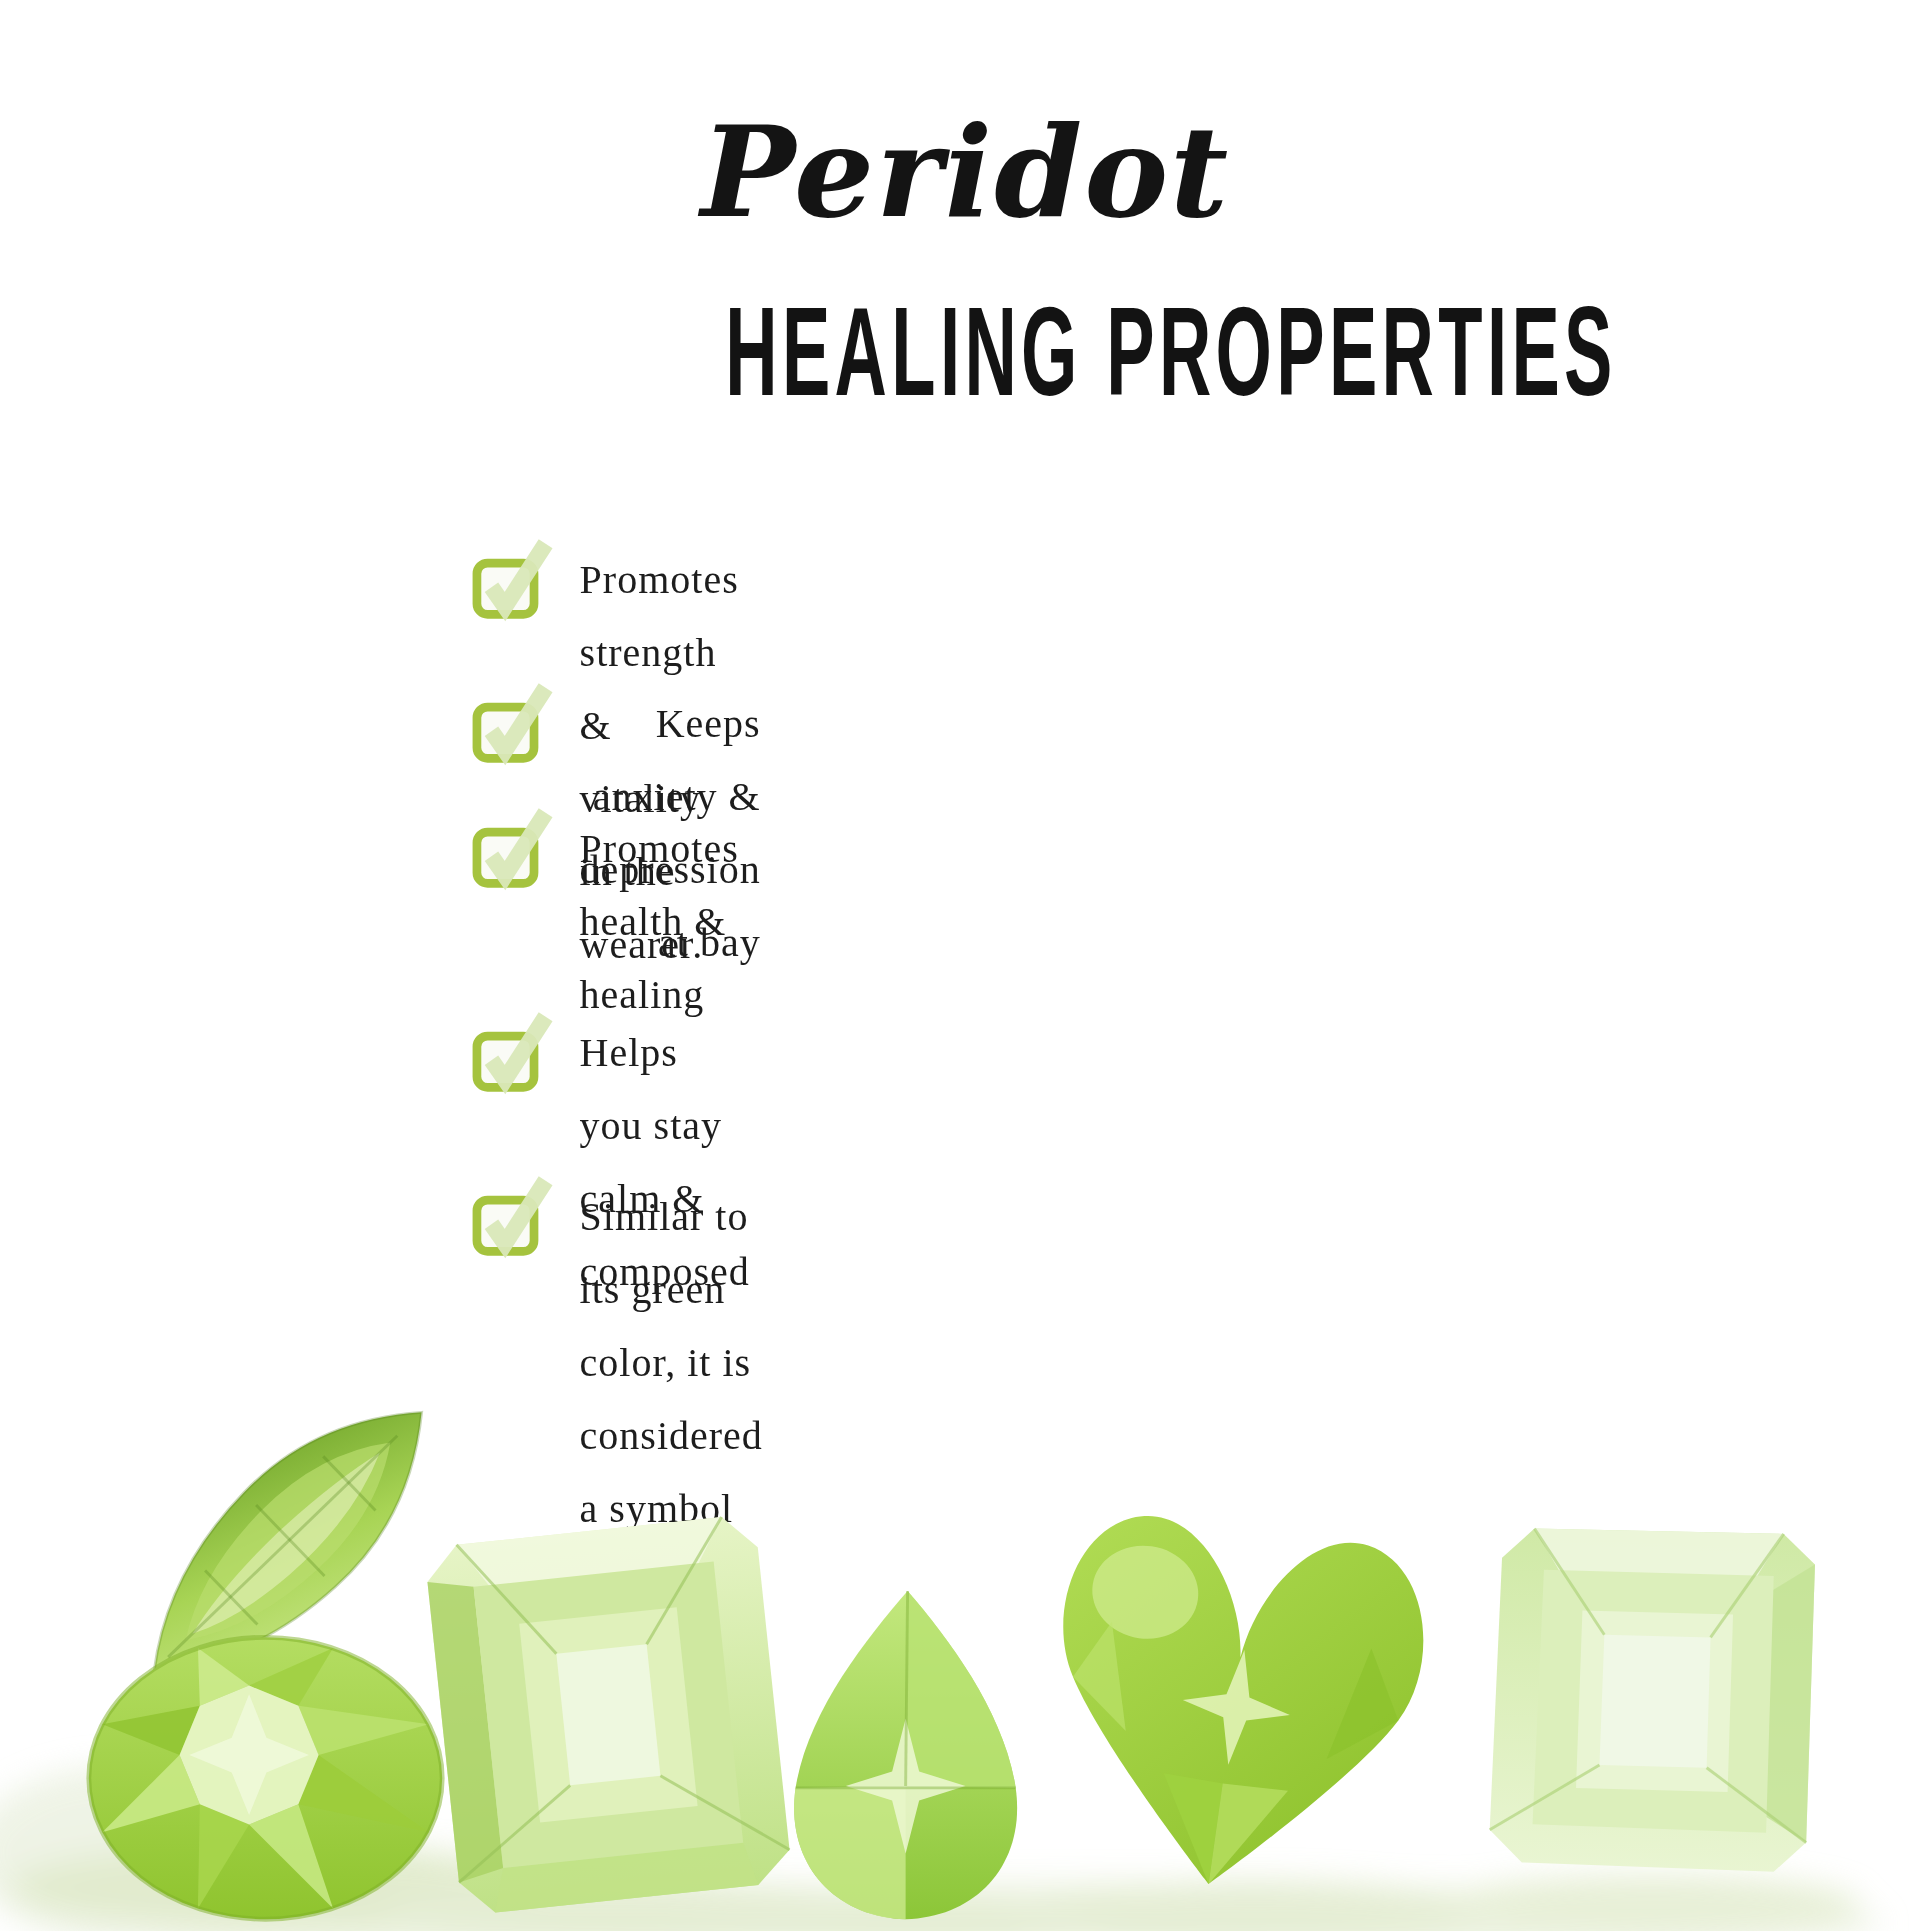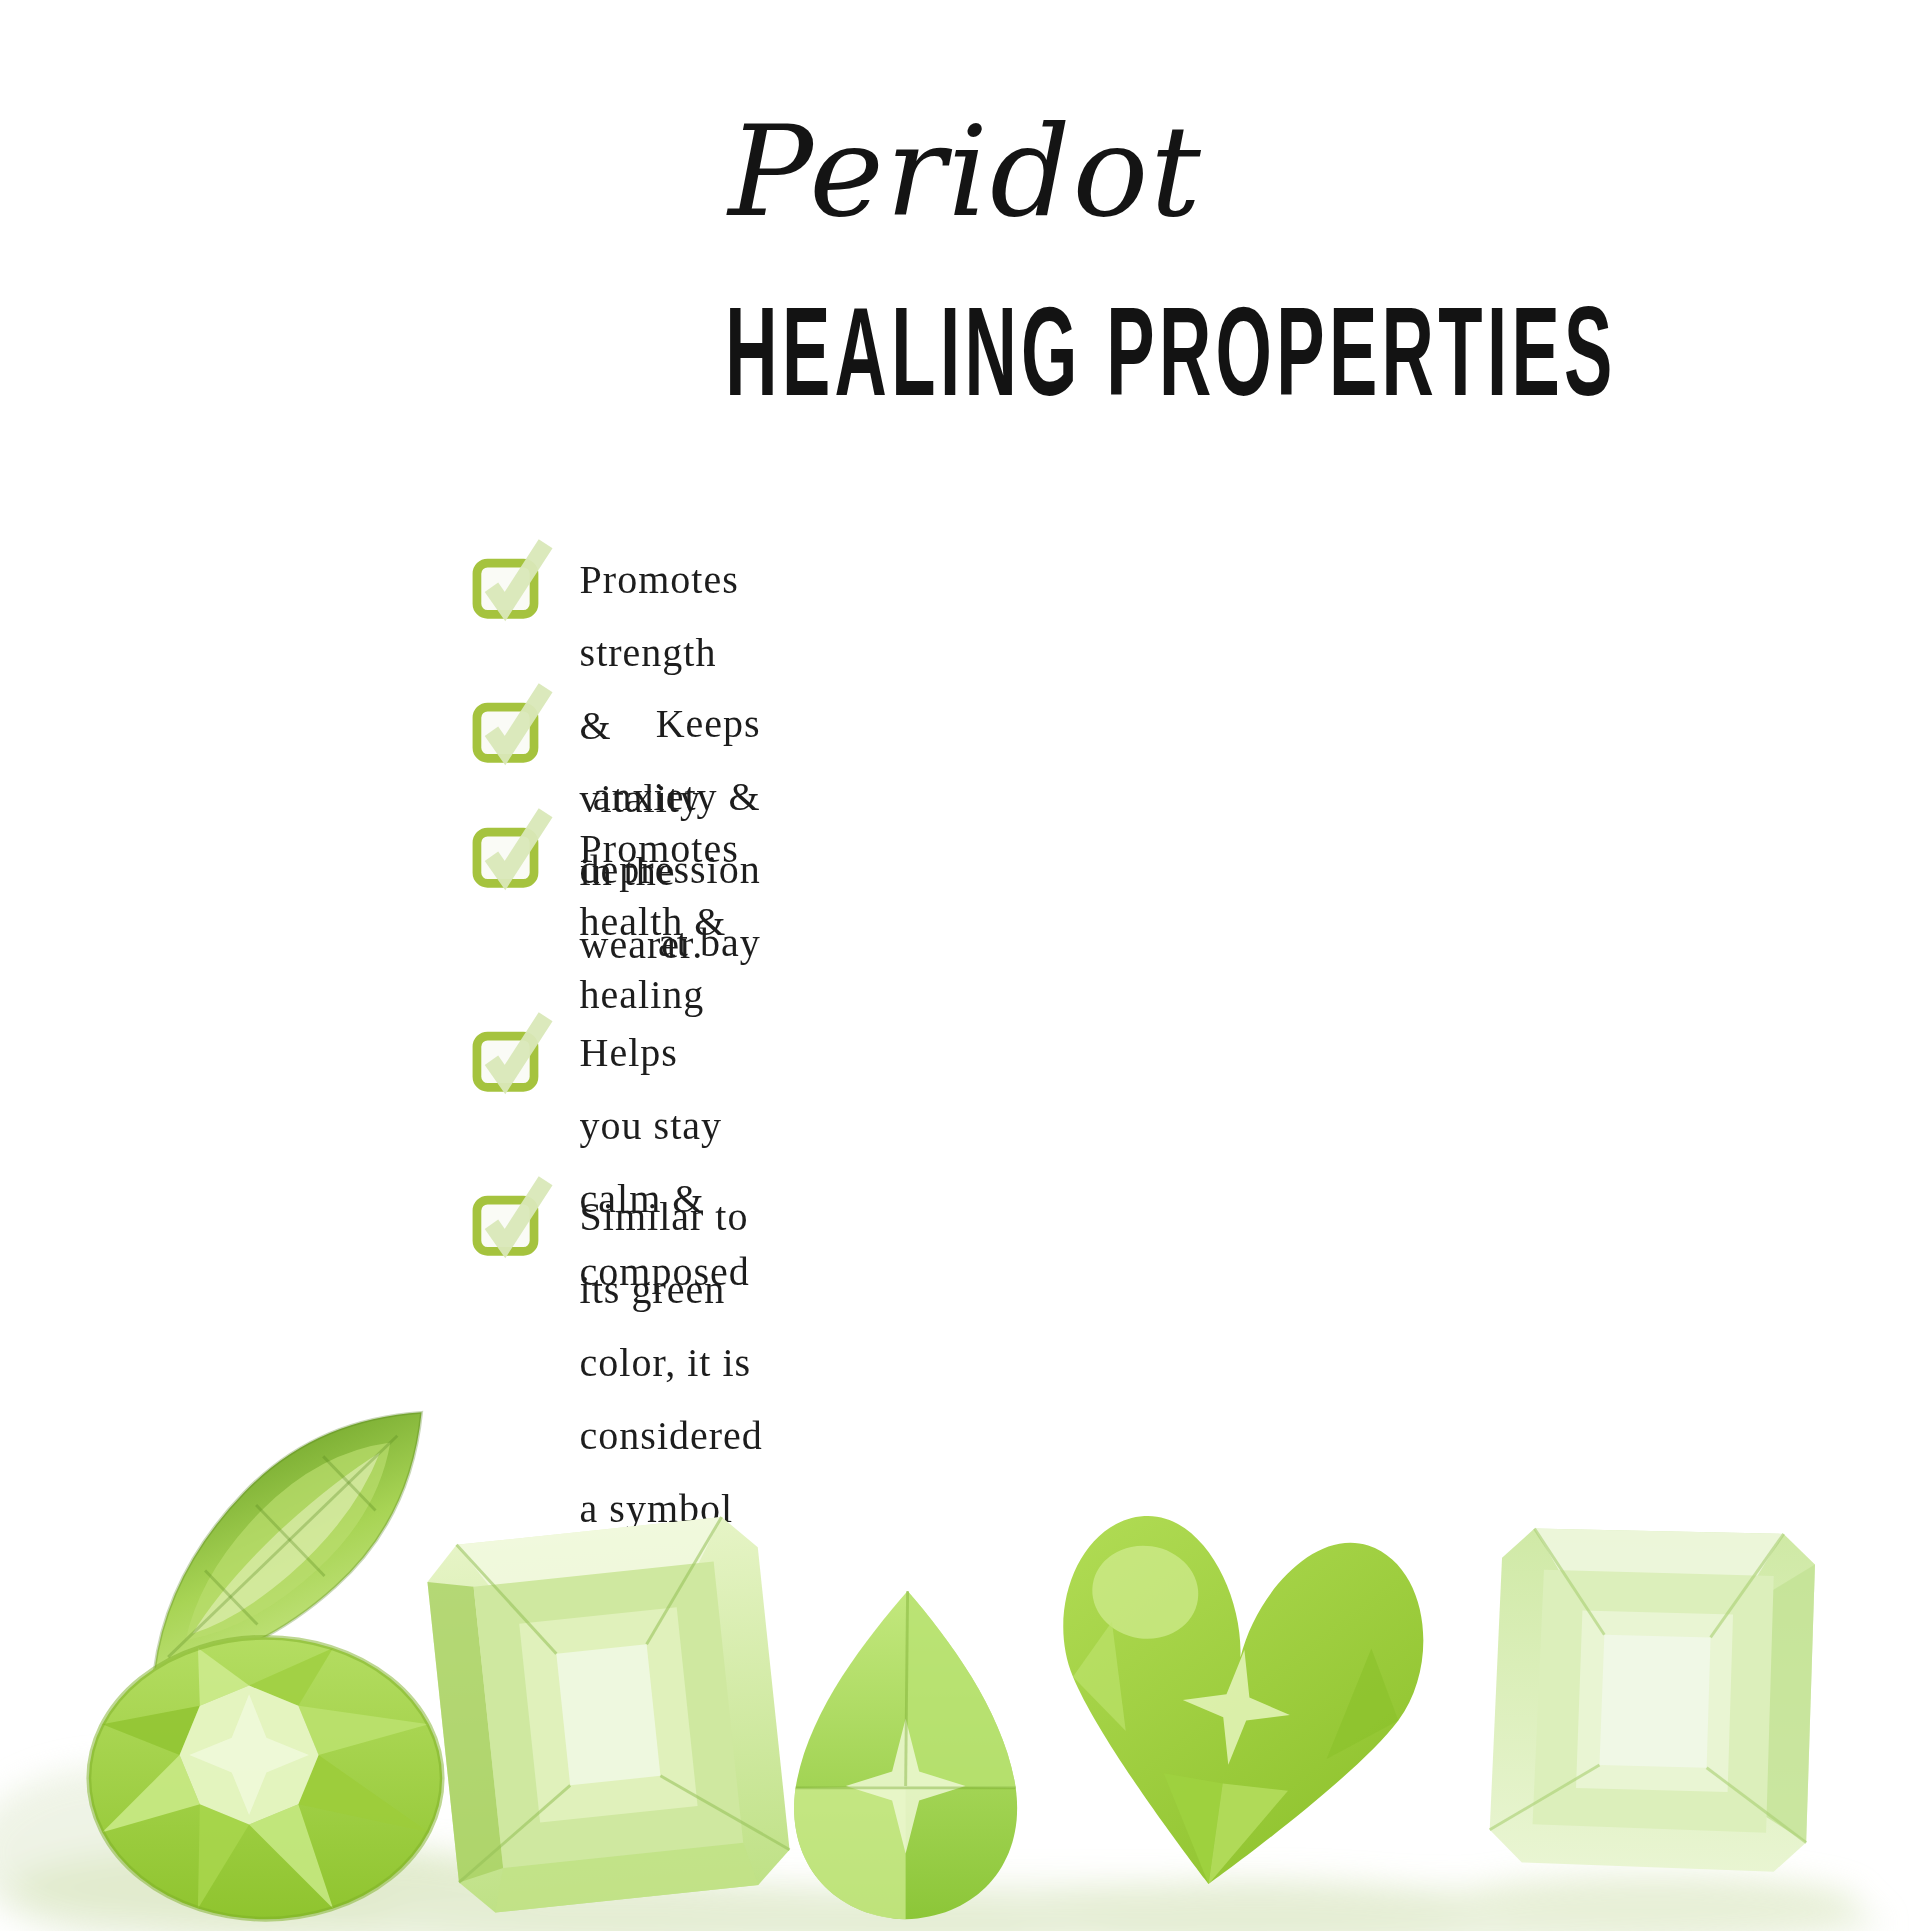--- a/index.html
+++ b/index.html
@@ -4,21 +4,21 @@
 <style>
   html, body { margin:0; padding:0; background:#ffffff; }
   body { width:1931px; height:1931px; overflow:hidden; }
   .poster {
     position:relative; width:1931px; height:1931px; background:#ffffff;
     font-family:"Liberation Serif", serif; color:#1a1a1a;
   }
   .title {
     position:absolute; top:100px; left:0; width:1931px; margin:0;
     text-align:center;
-    font-family:"DejaVu Serif", serif; font-style:italic; font-weight:400;
+    font-family:"DejaVu Serif", serif; font-style:italic; font-weight:700;
     font-size:126px; line-height:1.15; letter-spacing:1.9px; color:#141414;
   }
   .subtitle { position:absolute; top:282px; left:0; width:1931px; margin:0; text-align:right;padding-left:22px; }
   .subtitle span {
     display:inline-block; white-space:nowrap;
     font-family:"Liberation Sans", sans-serif; font-weight:700;
     font-size:127px; line-height:1.1; letter-spacing:7.7px; color:#131313;
     transform:scaleX(0.57); transform-origin:50% 50%;
   }
   .checklist { position:absolute; left:471px; top:0; margin:0; padding:0; list-style:none; }

